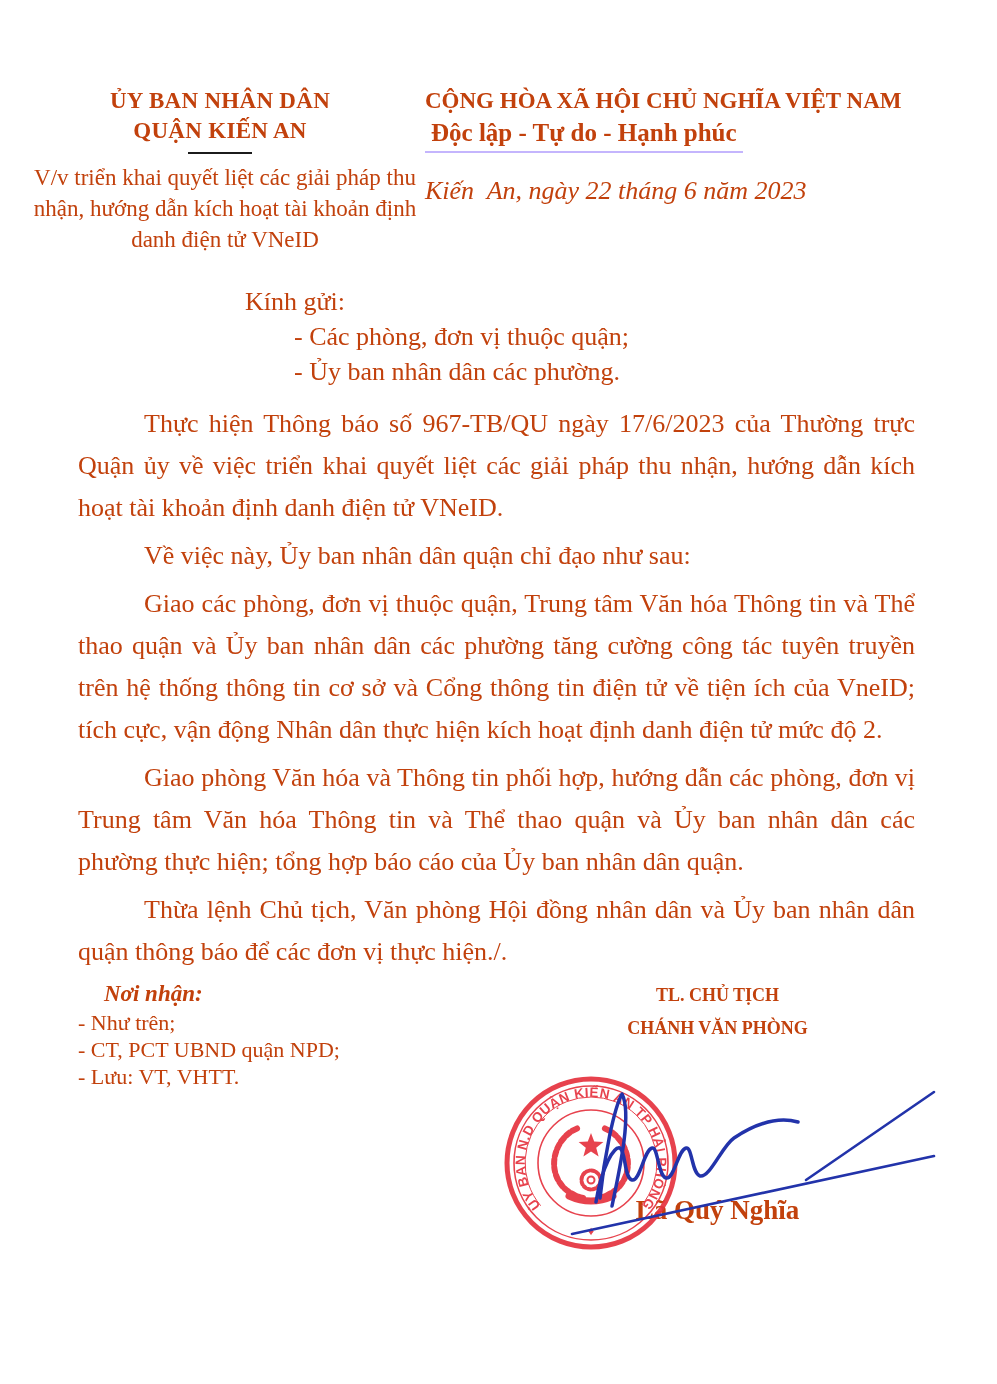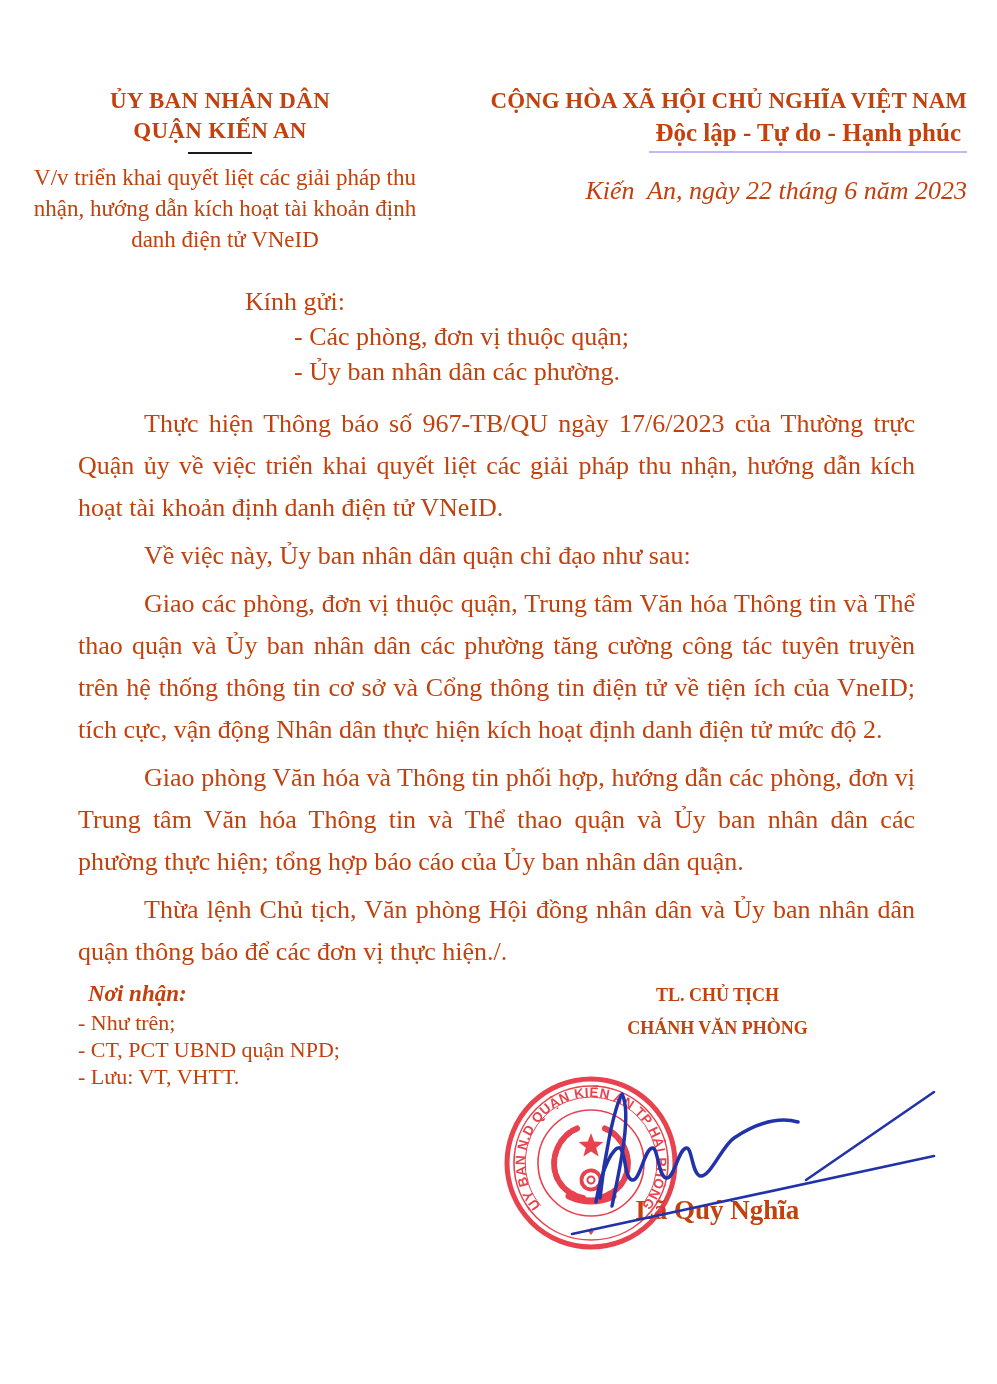--- a/index.html
+++ b/index.html
@@ -7,21 +7,21 @@
     position:relative;
     width:997px;height:1384px;
     background:#ffffff;
     color:#c2410c;
     font-family:"Liberation Serif", serif;
     overflow:hidden;
   }
   
   .header{display:flex;padding-top:86px;}
   .hdr-left{width:425px;text-align:center;flex:none;padding-left:15px;box-sizing:border-box;}
-  .hdr-right{flex:1;text-align:right;padding-right:30px;}
+  .hdr-right{flex:1;text-align:left;padding-right:18px;}
   .org-line{font-weight:bold;font-size:23px;line-height:30px;letter-spacing:.3px;}
   .org-rule{width:64px;height:2px;background:#1b1b1b;margin:6px auto 0;}
   .doc-number{font-size:25px;margin-top:22px;}
   .doc-number .num{margin-left:5px;}
   .doc-number .suffix{margin-left:18px;}
   .subject{font-size:23px;line-height:31px;margin:8px auto 0;width:420px;text-align:center;}
   .motto-1{font-weight:bold;font-size:23px;line-height:30px;}
   .motto-2{display:inline-block;font-weight:bold;font-size:25px;line-height:30px;margin-top:2px;
            border-bottom:2px solid #c4b5fd;padding:0 6px 3px;}
   .dateline{font-style:italic;font-size:26px;margin-top:23px;white-space:pre;}
@@ -33,21 +33,21 @@
   
   .body-text{margin:14px 82px 0 78px;}
   .body-text p{
     margin:6px 0 0;
     font-size:26px;line-height:42px;
     text-align:justify;text-indent:66px;
   }
   
   .footer{display:flex;margin:6px 40px 0 78px;}
   .notes{width:400px;flex:none;font-size:22px;}
-  .notes-label{font-weight:bold;font-style:italic;font-size:23px;line-height:30px;margin-left:10px;}
+  .notes-label{font-weight:bold;font-style:italic;font-size:23px;line-height:30px;margin-left:26px;}
   .note-item{line-height:27px;}
   .sign-block{flex:1;text-align:center;}
   .sign-title{font-weight:bold;font-size:18px;line-height:33px;}
   .signer-name{font-weight:bold;font-size:27px;margin-top:150px;}
   
   .seal-overlay{position:absolute;left:490px;top:1074px;width:460px;height:184px;pointer-events:none;}
 </style>
 </head>
 <body>
 

